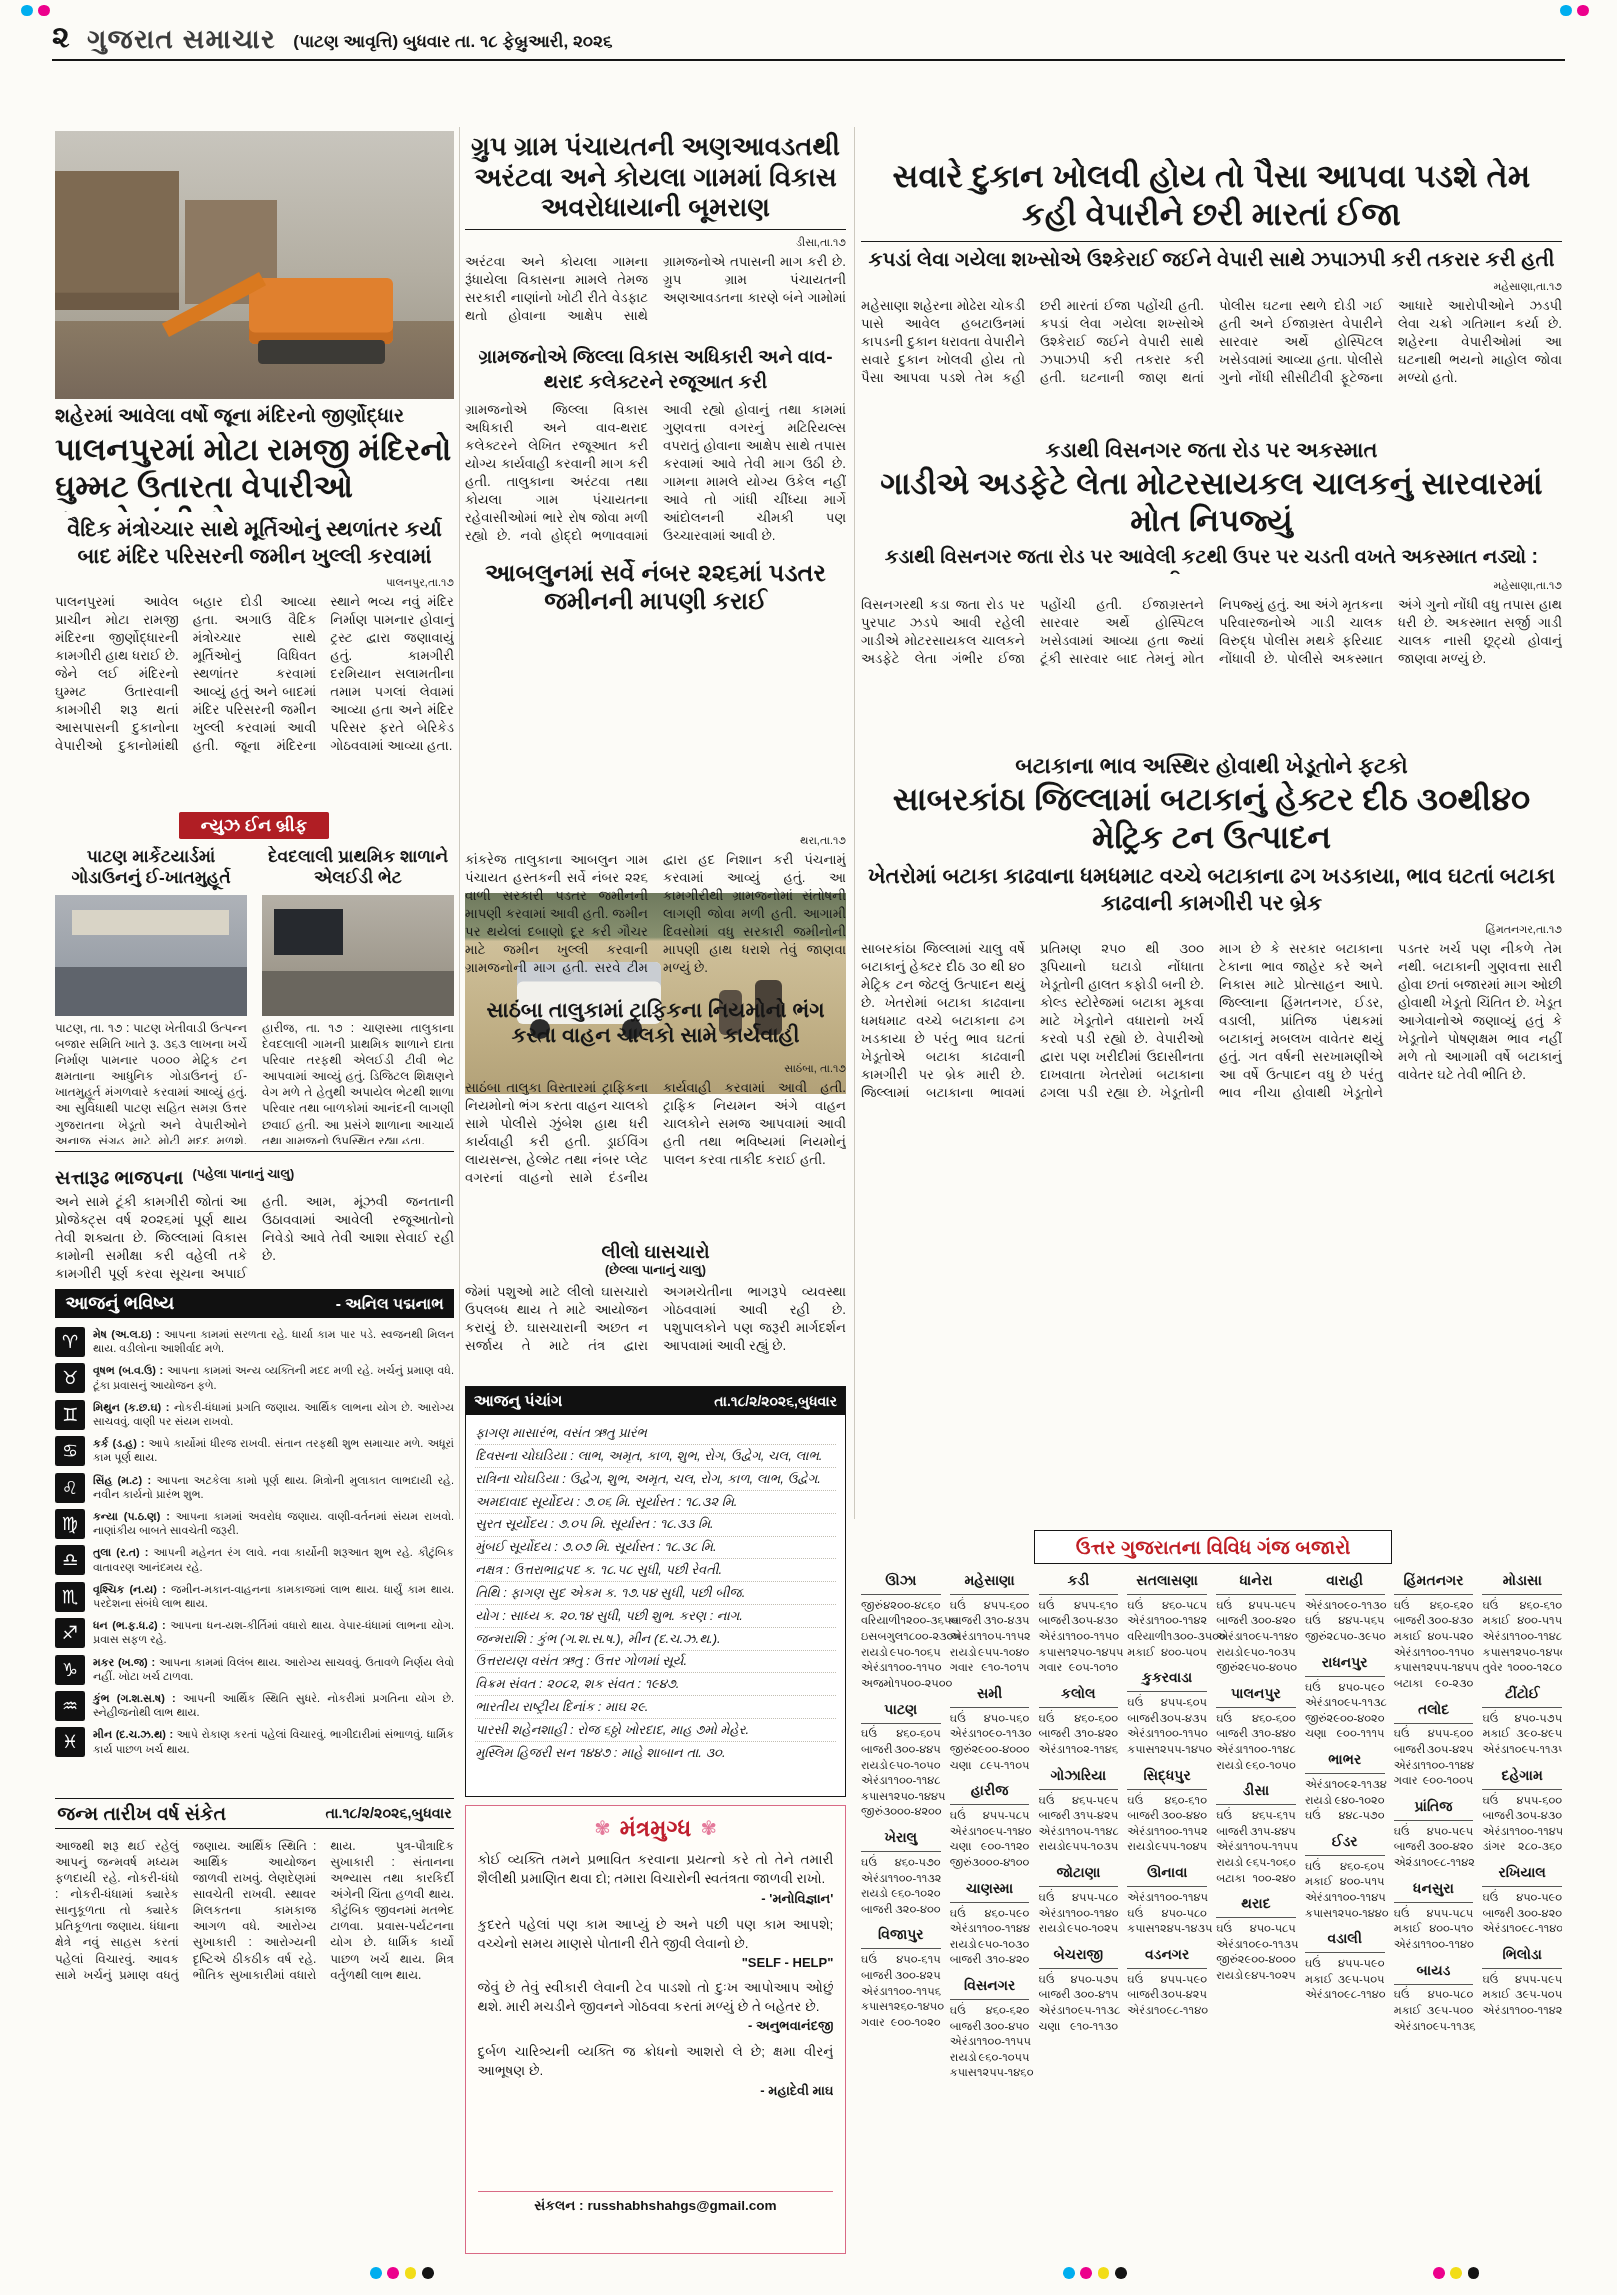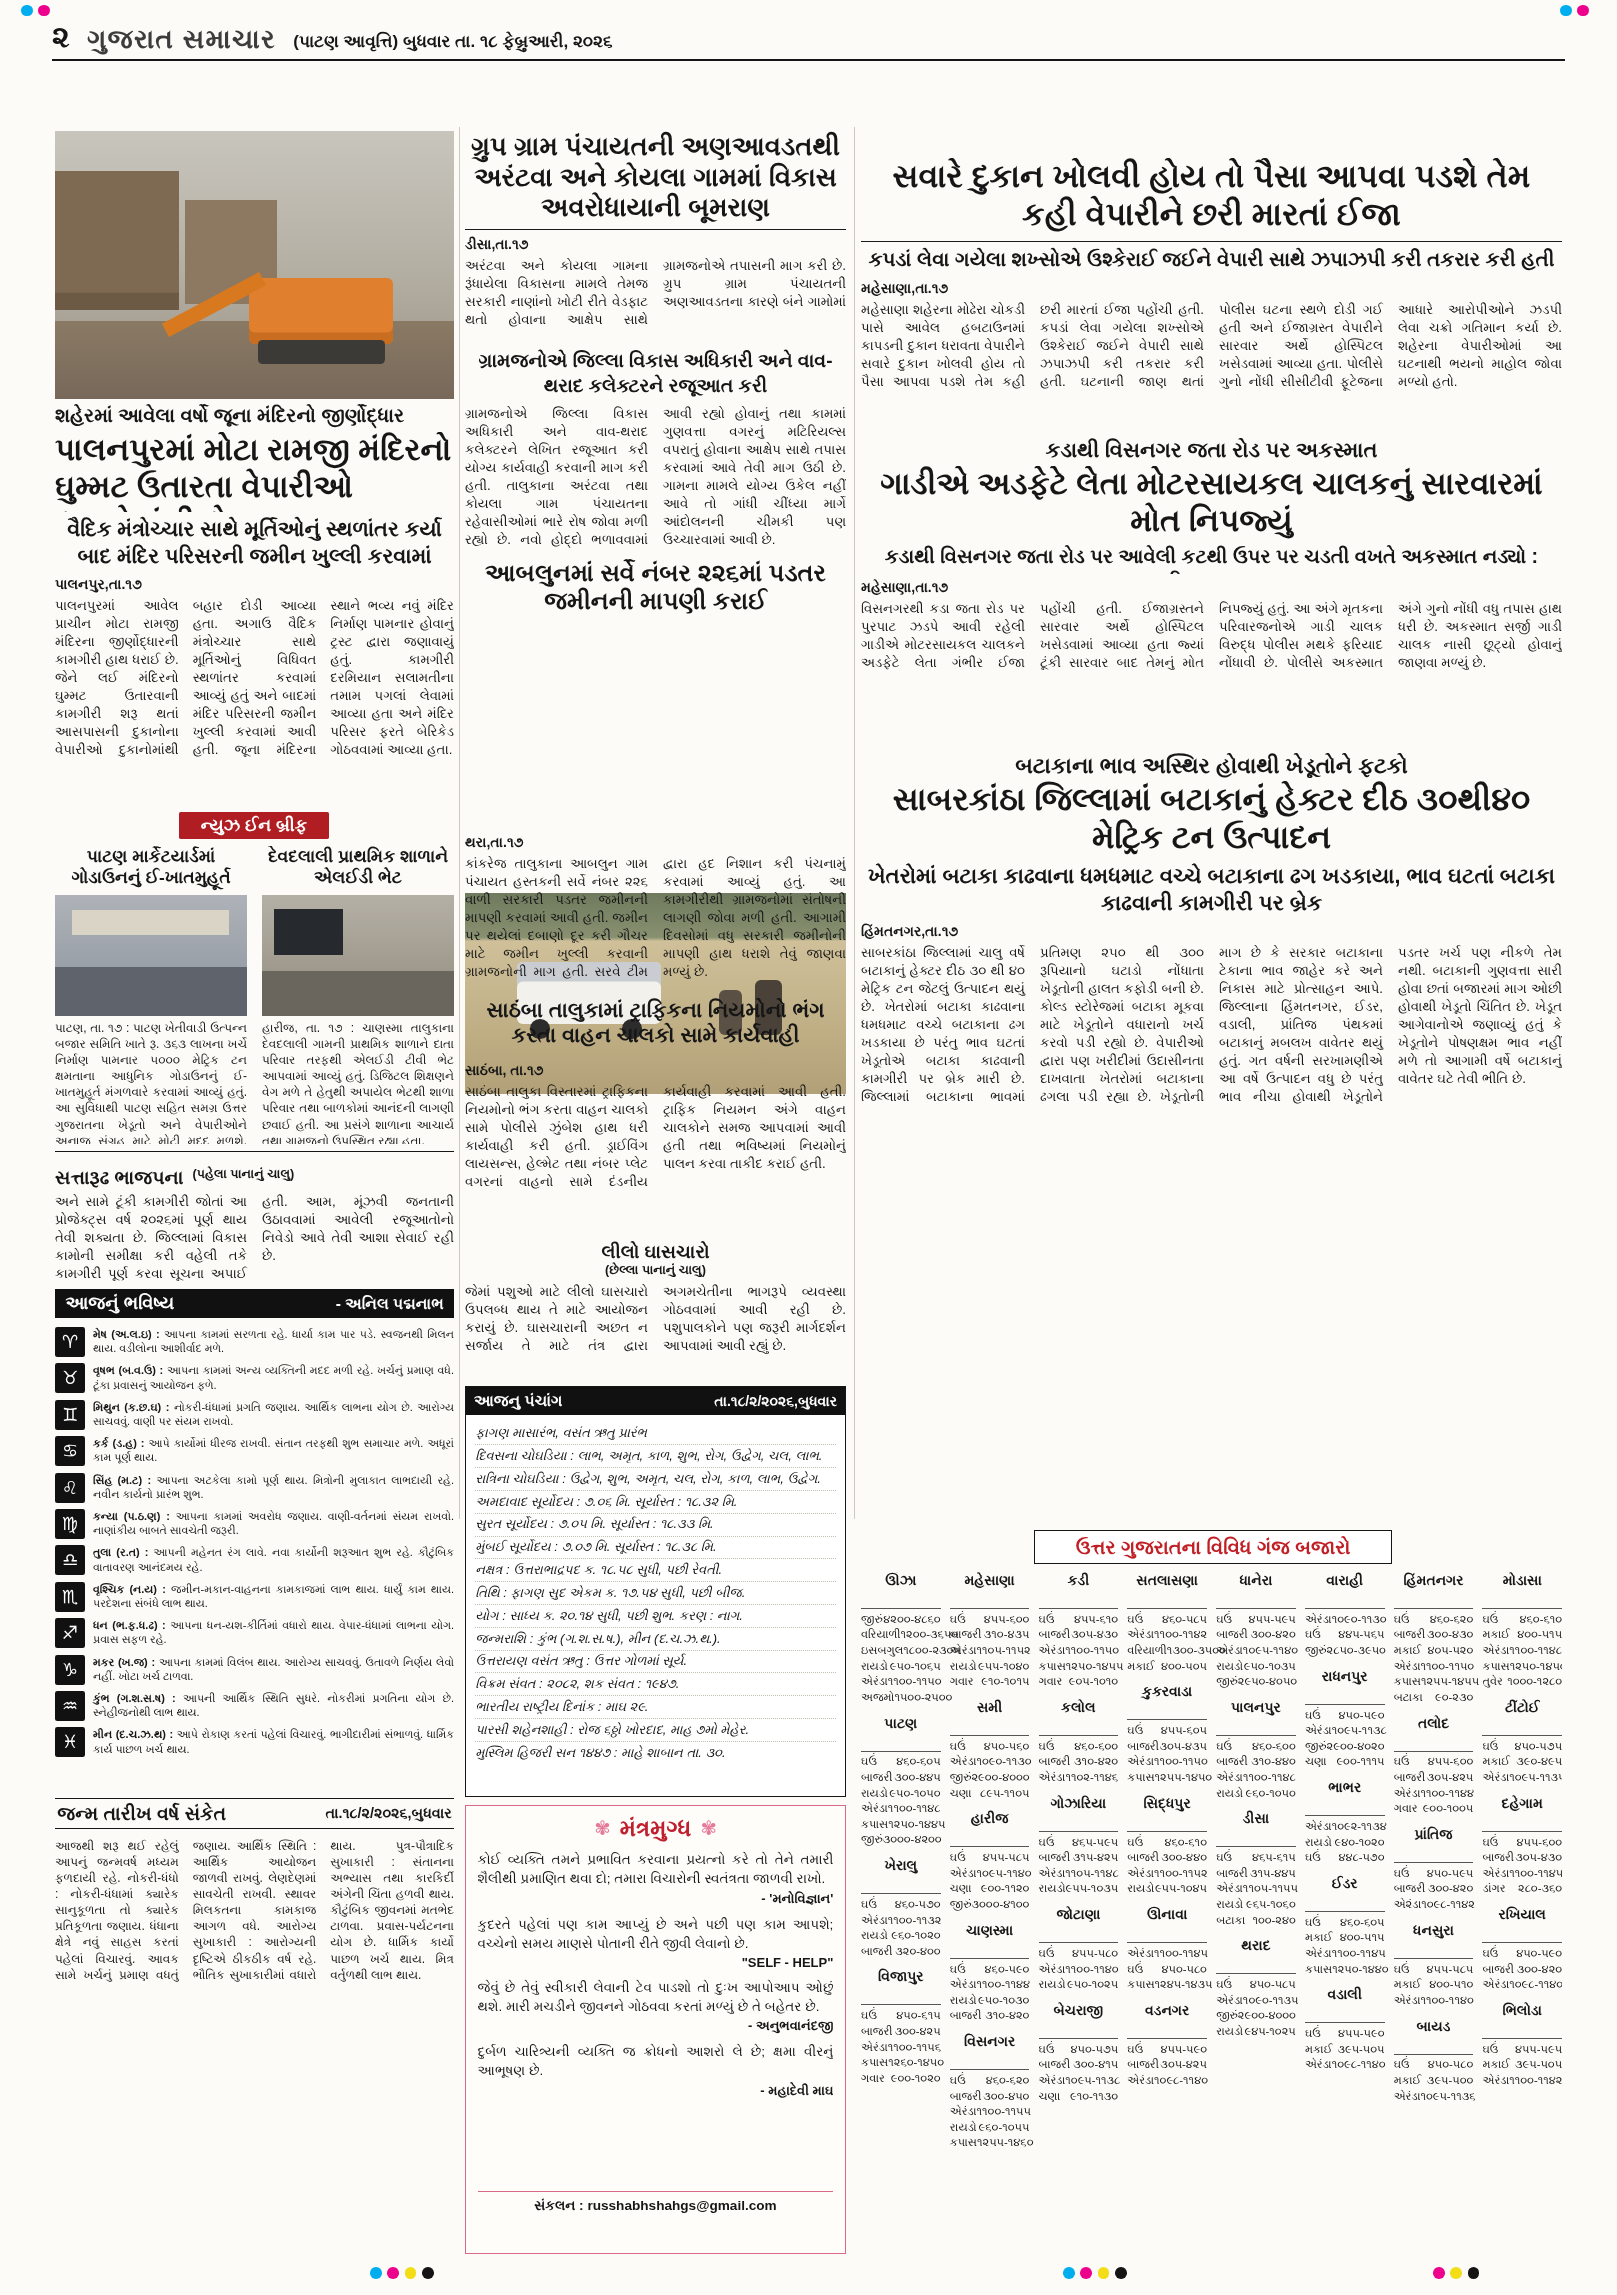--- a/index.html
+++ b/index.html
@@ -12,21 +12,21 @@
   .clip{overflow:hidden;}
   
   .header{display:flex;align-items:flex-end;gap:17.3px;border-bottom:2.3px double #161616;padding-bottom:4.6px;}
   .pageno{font-size:30px;font-weight:bold;}
   .masthead{font-size:26.6px;font-weight:bold;letter-spacing:1.2px;color:#3c3c3c;}
   .edition{font-size:17px;font-weight:bold;padding-bottom:2.3px;}
   
   .kicker{font-weight:bold;text-align:center;line-height:1.15;}
   .headline{font-weight:bold;text-align:center;line-height:1.18;}
   .crosshead{font-weight:bold;text-align:center;line-height:1.28;}
-  .dateline{font-weight:bold;font-size:14px;margin-bottom:3.5px;}
+  .dateline{font-weight:normal;text-align:right;font-size:11px;margin-bottom:3.5px;}
   .body-text{font-size:13.3px;line-height:1.36;text-align:justify;}
   .small-body{font-size:12px;line-height:1.34;text-align:justify;}
   .cols2{column-count:2;column-gap:15px;}
   .cols3{column-count:3;column-gap:14px;}
   .cols4{column-count:4;column-gap:15px;}
   .toprule{border-top:1.2px solid #1a1a1a;}
   .vsep{width:0.6px;background:#cdc9bf;}
   
   .photo{position:relative;overflow:hidden;background:#b3aea3;}
   .ph-layer{position:absolute;}
@@ -51,21 +51,21 @@
   .mpara{font-size:13.6px;line-height:1.4;text-align:justify;}
   .mattr{text-align:right;font-weight:bold;font-size:13px;margin:2.3px 0 8px;}
   .mfoot{border-top:1.2px solid #d96a85;text-align:center;font-weight:bold;font-size:13.6px;padding-top:5.8px;}
   
   .birth-head{display:flex;justify-content:space-between;align-items:center;border-top:1.2px solid #161616;border-bottom:1.2px solid #161616;padding:3.5px 2.3px;}
   
   .mkt-header{border:1.7px solid #161616;color:#c01f25;font-weight:bold;font-size:19.6px;display:flex;align-items:center;justify-content:center;background:#fff;}
   .mkt-grid{display:flex;gap:9.2px;}
   .mcol{flex:1;min-width:0;}
   .mcity{margin-bottom:9.2px;}
-  .mcityname{font-weight:bold;font-size:14px;text-align:center;border-bottom:0.9px solid #555;margin-bottom:2.9px;padding-bottom:19px;}
+  .mcityname{font-weight:bold;font-size:14px;text-align:center;border-bottom:0.9px solid #555;margin-bottom:2.9px;padding-bottom:5px;}
   .mrow{display:flex;justify-content:space-between;font-size:11.3px;line-height:1.38;}
   .mname{white-space:nowrap;}
   .mval{white-space:nowrap;}
   
   .dot{width:11.6px;height:11.6px;border-radius:50%;display:inline-block;margin-right:5.8px;}
   .c-c{background:#00aeef}.c-m{background:#ec008c}.c-y{background:#f2dd17}.c-k{background:#141414}
   .contin{font-size:12.7px;font-weight:bold;text-align:center;}
 </style>
 </head>
 <body>

